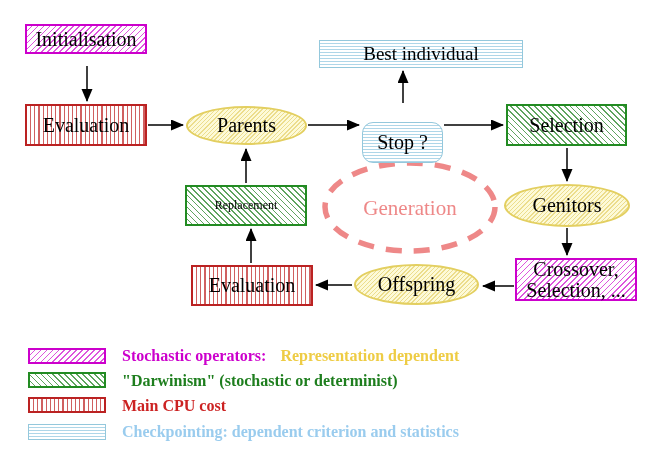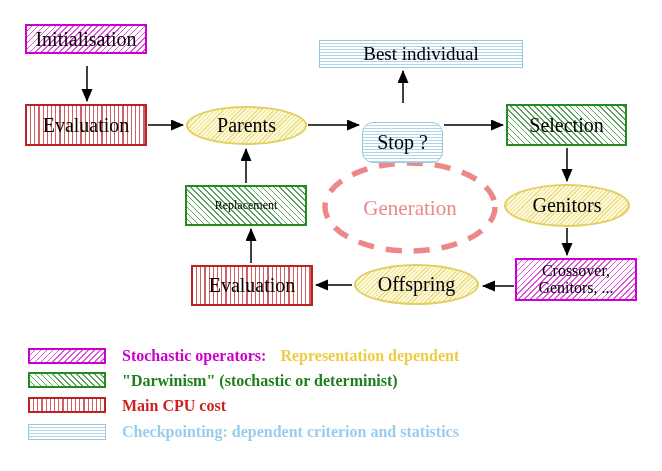--- a/index.html
+++ b/index.html
@@ -45,21 +45,21 @@
   .ellipse { border-radius: 50%; }
   .rounded { border-radius: 11px; margin-top: 18px; }
   
   .n-init        { left: 25px;  top: 24px;  width: 122px; height: 30px; }
   .n-eval-top    { left: 25px;  top: 104px; width: 122px; height: 42px; }
   .n-parents     { left: 186px; top: 106px; width: 121px; height: 39px; }
   .n-stop        { left: 362px; top: 104px; width: 81px;  height: 41px; }
   .n-best        { left: 291px; top: 40px;  width: 204px; height: 28px; font-size: 19px; margin-left: 28px; }
   .n-selection   { left: 506px; top: 104px; width: 121px; height: 42px; }
   .n-genitors    { left: 504px; top: 184px; width: 126px; height: 43px; }
-  .n-crossover   { left: 515px; top: 258px; width: 122px; height: 43px; font-size: 16px; flex-direction: column; }
+  .n-crossover   { left: 515px; top: 258px; width: 122px; height: 43px; font-size: 20px; flex-direction: column; }
   .n-offspring   { left: 354px; top: 264px; width: 125px; height: 41px; }
   .n-eval-bottom { left: 191px; top: 265px; width: 122px; height: 41px; }
   .n-replacement { left: 185px; top: 185px; width: 122px; height: 41px; font-size: 12px; }
   .generation-label {
     position: absolute;
     left: 325px; top: 195px; width: 170px; height: 26px;
     display: flex; align-items: center; justify-content: center;
     color: #ee8888; font-size: 21px;
   }
   svg.overlay {
@@ -125,21 +125,21 @@
   <div class="node hatch-cyan n-best">Best individual</div>
 
   <div class="node hatch-cyan rounded n-stop">Stop ?</div>
 
   <div class="node hatch-green n-selection">Selection</div>
 
   <div class="node hatch-yellow ellipse n-genitors">Genitors</div>
 
   <div class="node hatch-magenta n-crossover">
     <span>Crossover,</span>
-    <span>Genitors, ...</span>
+    <span>Selection, ...</span>
   </div>
 
   <div class="node hatch-yellow ellipse n-offspring">Offspring</div>
 
   <div class="node hatch-red n-eval-bottom">Evaluation</div>
 
   <div class="node hatch-green n-replacement">Replacement</div>
 
   <div class="generation-label">Generation</div>
 

